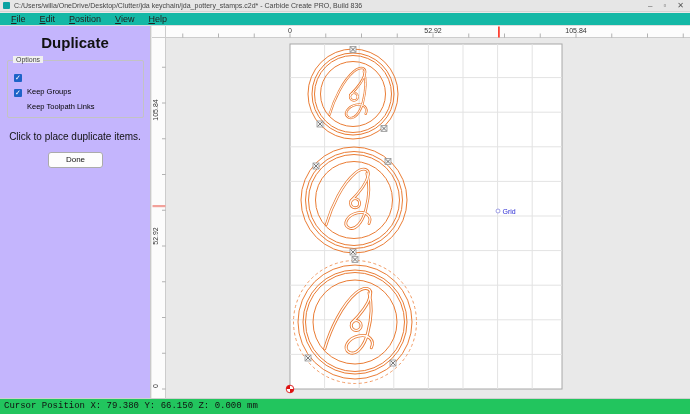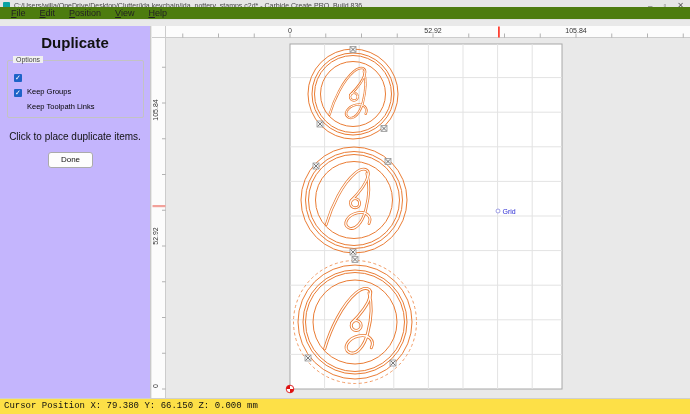--- a/index.html
+++ b/index.html
@@ -6,46 +6,46 @@
   html,body { width:690px; height:414px; overflow:hidden; font-family:"Liberation Sans", sans-serif; background:#e9e9e9; position:relative; }
 
   
   .titlebar { position:absolute; left:0; top:0; width:690px; height:12px; background:#e6e6e6; border-bottom:1px solid #d4d4d4; display:flex; align-items:center; padding-left:3px; }
   .app-icon { width:7px; height:7px; background:#0aa3a3; border-radius:1px; margin-right:4px; flex:0 0 auto; }
   .win-title { font-size:7px; color:#444; white-space:nowrap; }
   .win-controls { position:absolute; right:6px; top:0; height:12px; display:flex; gap:11px; align-items:center; }
   .win-controls span { font-size:8px; color:#555; line-height:10px; cursor:default; }
 
   
-  .menubar { position:absolute; left:0; top:7px; width:690px; height:13px; background:#4d7c0f; border-bottom:1px solid #dedede; display:flex; align-items:center; padding-left:4px; }
+  .menubar { position:absolute; left:0; top:13px; width:690px; height:13px; background:#14b8a6; border-bottom:1px solid #dedede; display:flex; align-items:center; padding-left:4px; }
   .menubar span { display:inline-block; font-size:9px; color:#222; padding:0 7px; }
   .menubar span::first-letter { text-decoration:underline; }
 
   
   .left-panel { position:absolute; left:0; top:26px; width:151px; height:372px; background:#c4b5fd; border-right:1px solid #c9c9c9; }
   .panel-title { margin-top:8px; text-align:center; font-size:15px; font-weight:bold; color:#111; }
   .groupbox { position:absolute; left:7px; top:34px; width:137px; height:58px; border:1px solid #c3c3c3; border-radius:2px; }
   .groupbox-legend { position:absolute; top:-5px; left:5px; background:#f0f0f0; padding:0 3px; font-size:7px; color:#444; }
   .cb-row { display:flex; align-items:center; margin:0 0 0 6px; height:15px; }
   .cb-row:first-of-type { margin-top:9px; }
   .checkbox { width:8px; height:8px; background:#1e63c8; border-radius:1px; margin-right:5px; color:#fff; font-size:7px; line-height:8px; text-align:center; flex:0 0 auto; }
   .cb-label { font-size:7.5px; color:#000;margin-top:28px; }
   .hint { position:absolute; top:105px; left:0; width:100%; text-align:center; font-size:10px; color:#111; }
-  .done-btn { position:absolute; top:126px; left:48px; width:45px; height:16px; background:#fdfdfd; border:1px solid #ababab; border-radius:3px; font-size:8px; color:#111; text-align:center; line-height:14px; }
+  .done-btn { position:absolute; top:126px; left:48px; width:55px; height:16px; background:#fdfdfd; border:1px solid #ababab; border-radius:3px; font-size:8px; color:#111; text-align:center; line-height:14px; }
 
   
   .workspace { position:absolute; left:152px; top:26px; width:538px; height:372px; background:#e9e9e9; }
   .corner-box { position:absolute; left:152px; top:26px; width:14px; height:12px; background:#fcfcfc; border-right:1px solid #cccccc; border-bottom:1px solid #cccccc; }
   .top-ruler { position:absolute; left:166px; top:26px; width:524px; height:12px; background:#fcfcfc; border-bottom:1px solid #cccccc; }
   .left-ruler { position:absolute; left:152px; top:38px; width:14px; height:360px; background:#fcfcfc; border-right:1px solid #cccccc; }
 
   #main-svg { position:absolute; left:0; top:0; width:690px; height:414px; }
 
   
-  .statusbar { position:absolute; left:0; top:398px; width:690px; height:16px; background:#fde047; border-top:1px solid #cfcfcf; font-family:"Liberation Mono", monospace; font-size:9px; color:#111; line-height:15px; padding-left:4px; }
+  .statusbar { position:absolute; left:0; top:398px; width:690px; height:16px; background:#22c55e; border-top:1px solid #cfcfcf; font-family:"Liberation Mono", monospace; font-size:9px; color:#111; line-height:15px; padding-left:4px; }
 </style>
 </head>
 <body>
 
 <div class="titlebar">
   <div class="app-icon"></div>
   <div class="win-title">C:/Users/willa/OneDrive/Desktop/Clutter/jda keychain/jda_pottery_stamps.c2d* - Carbide Create PRO, Build 836</div>
   <div class="win-controls">
     <span>–</span>
     <span>▫</span>

